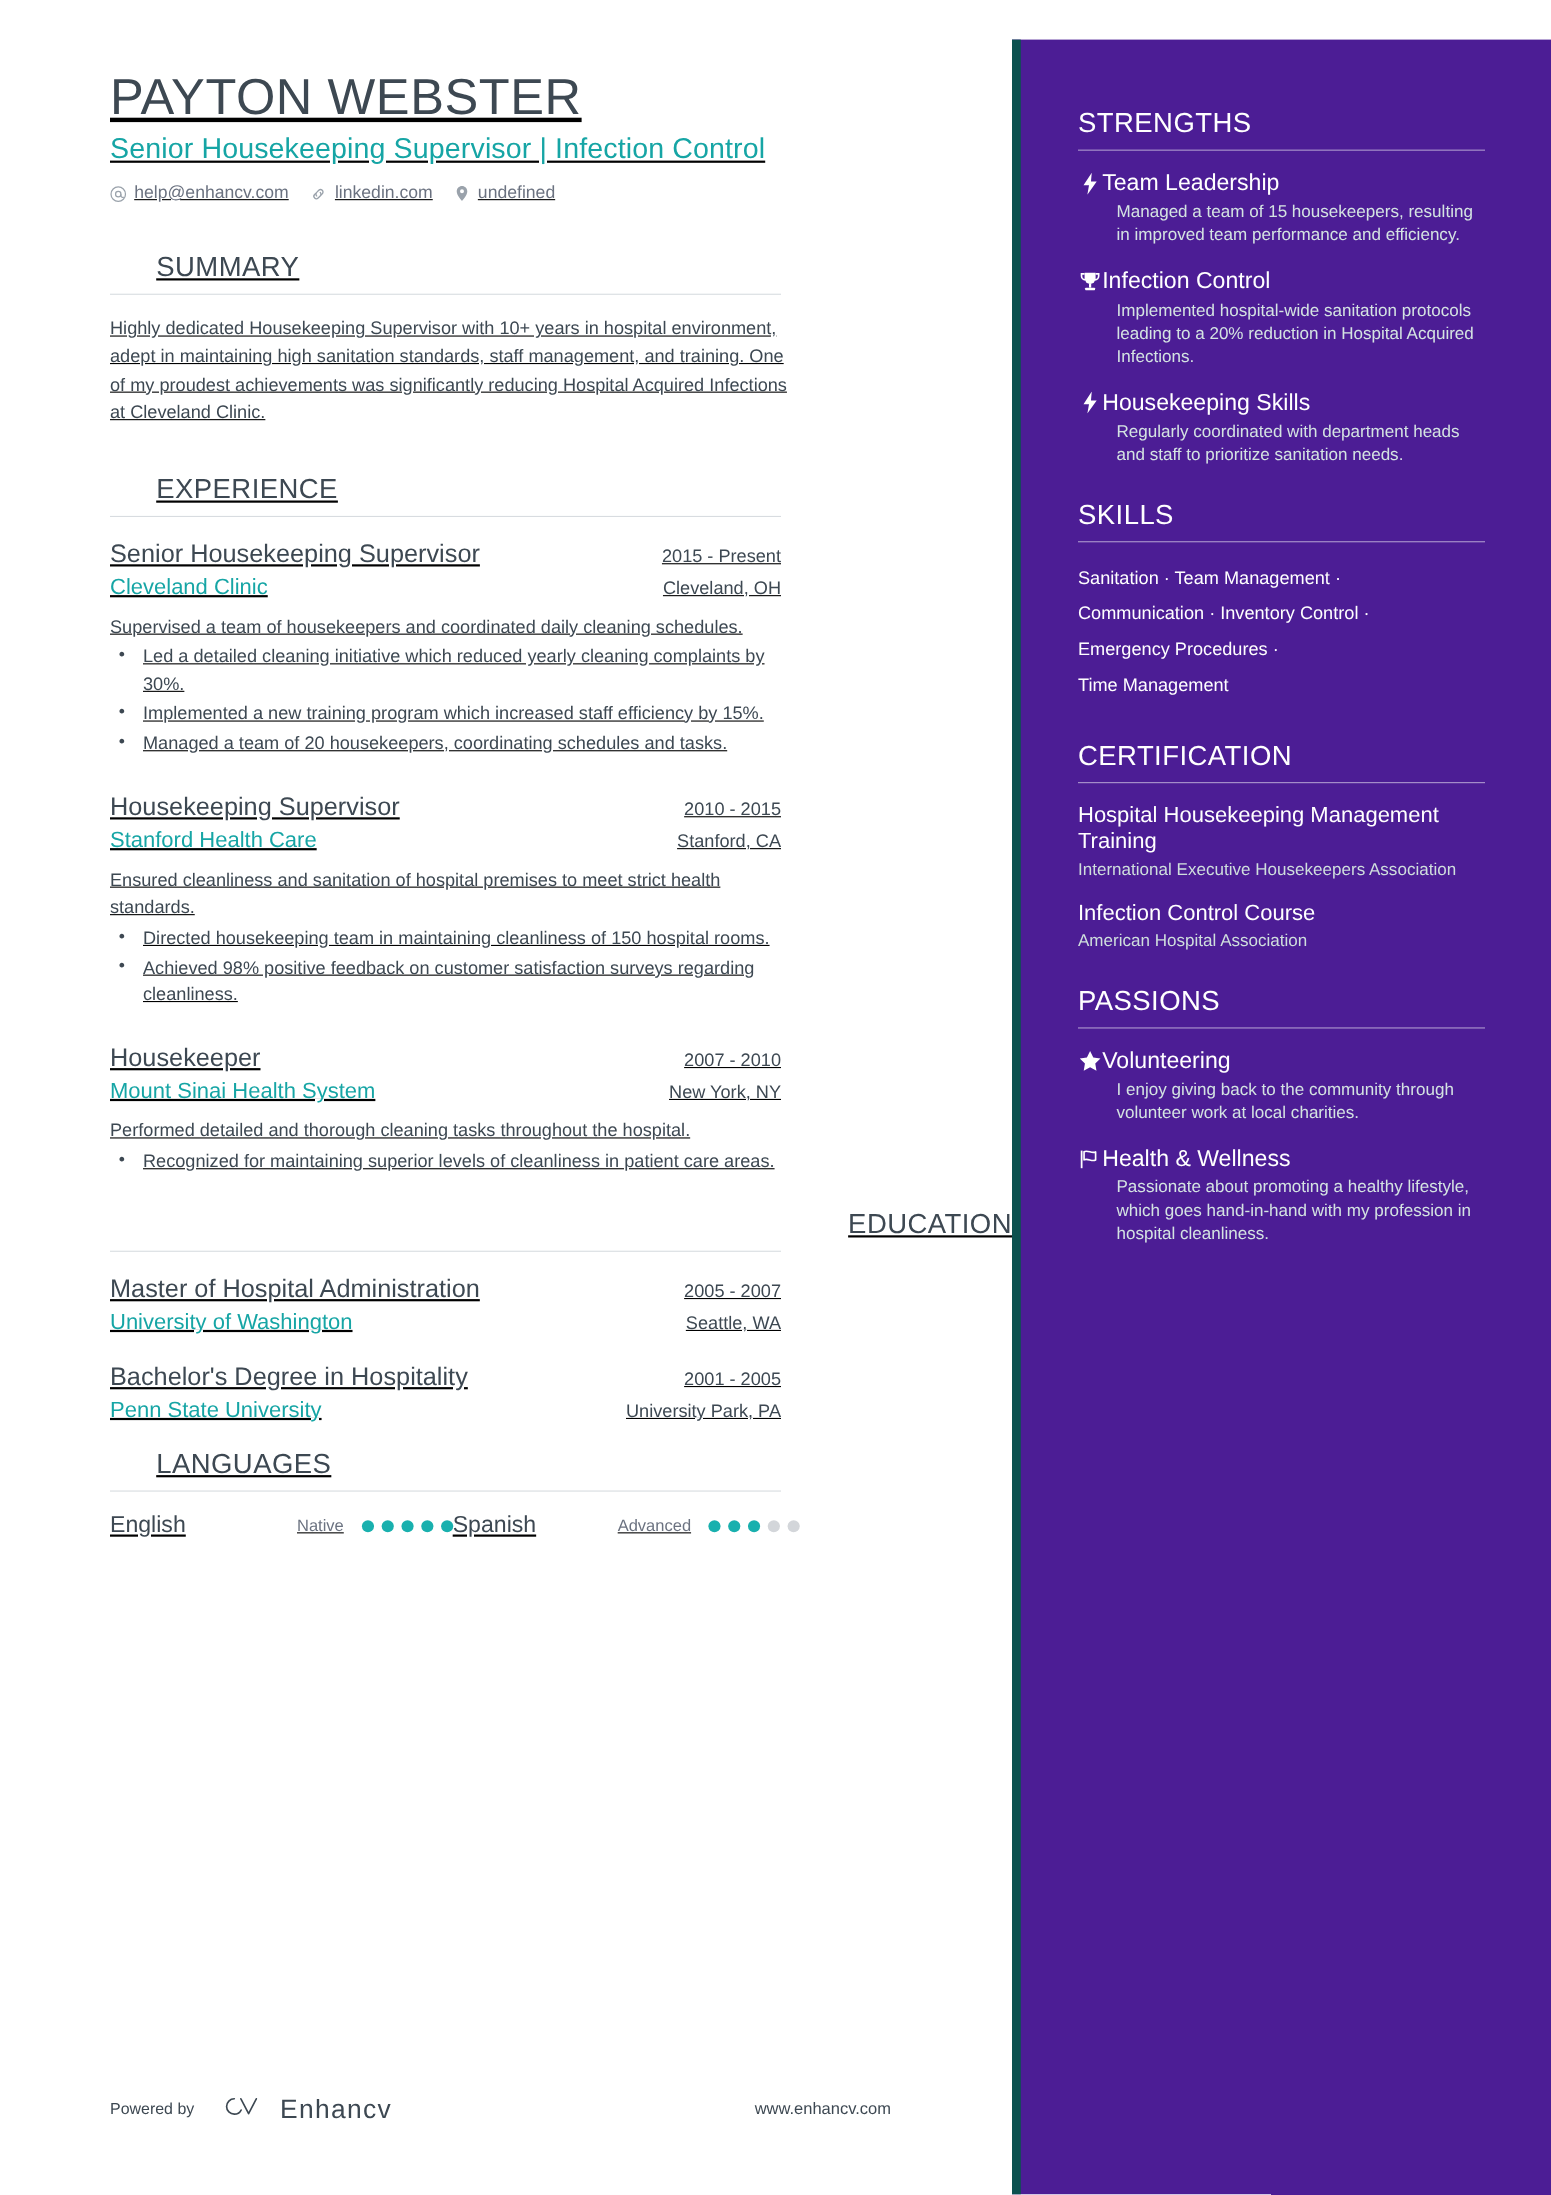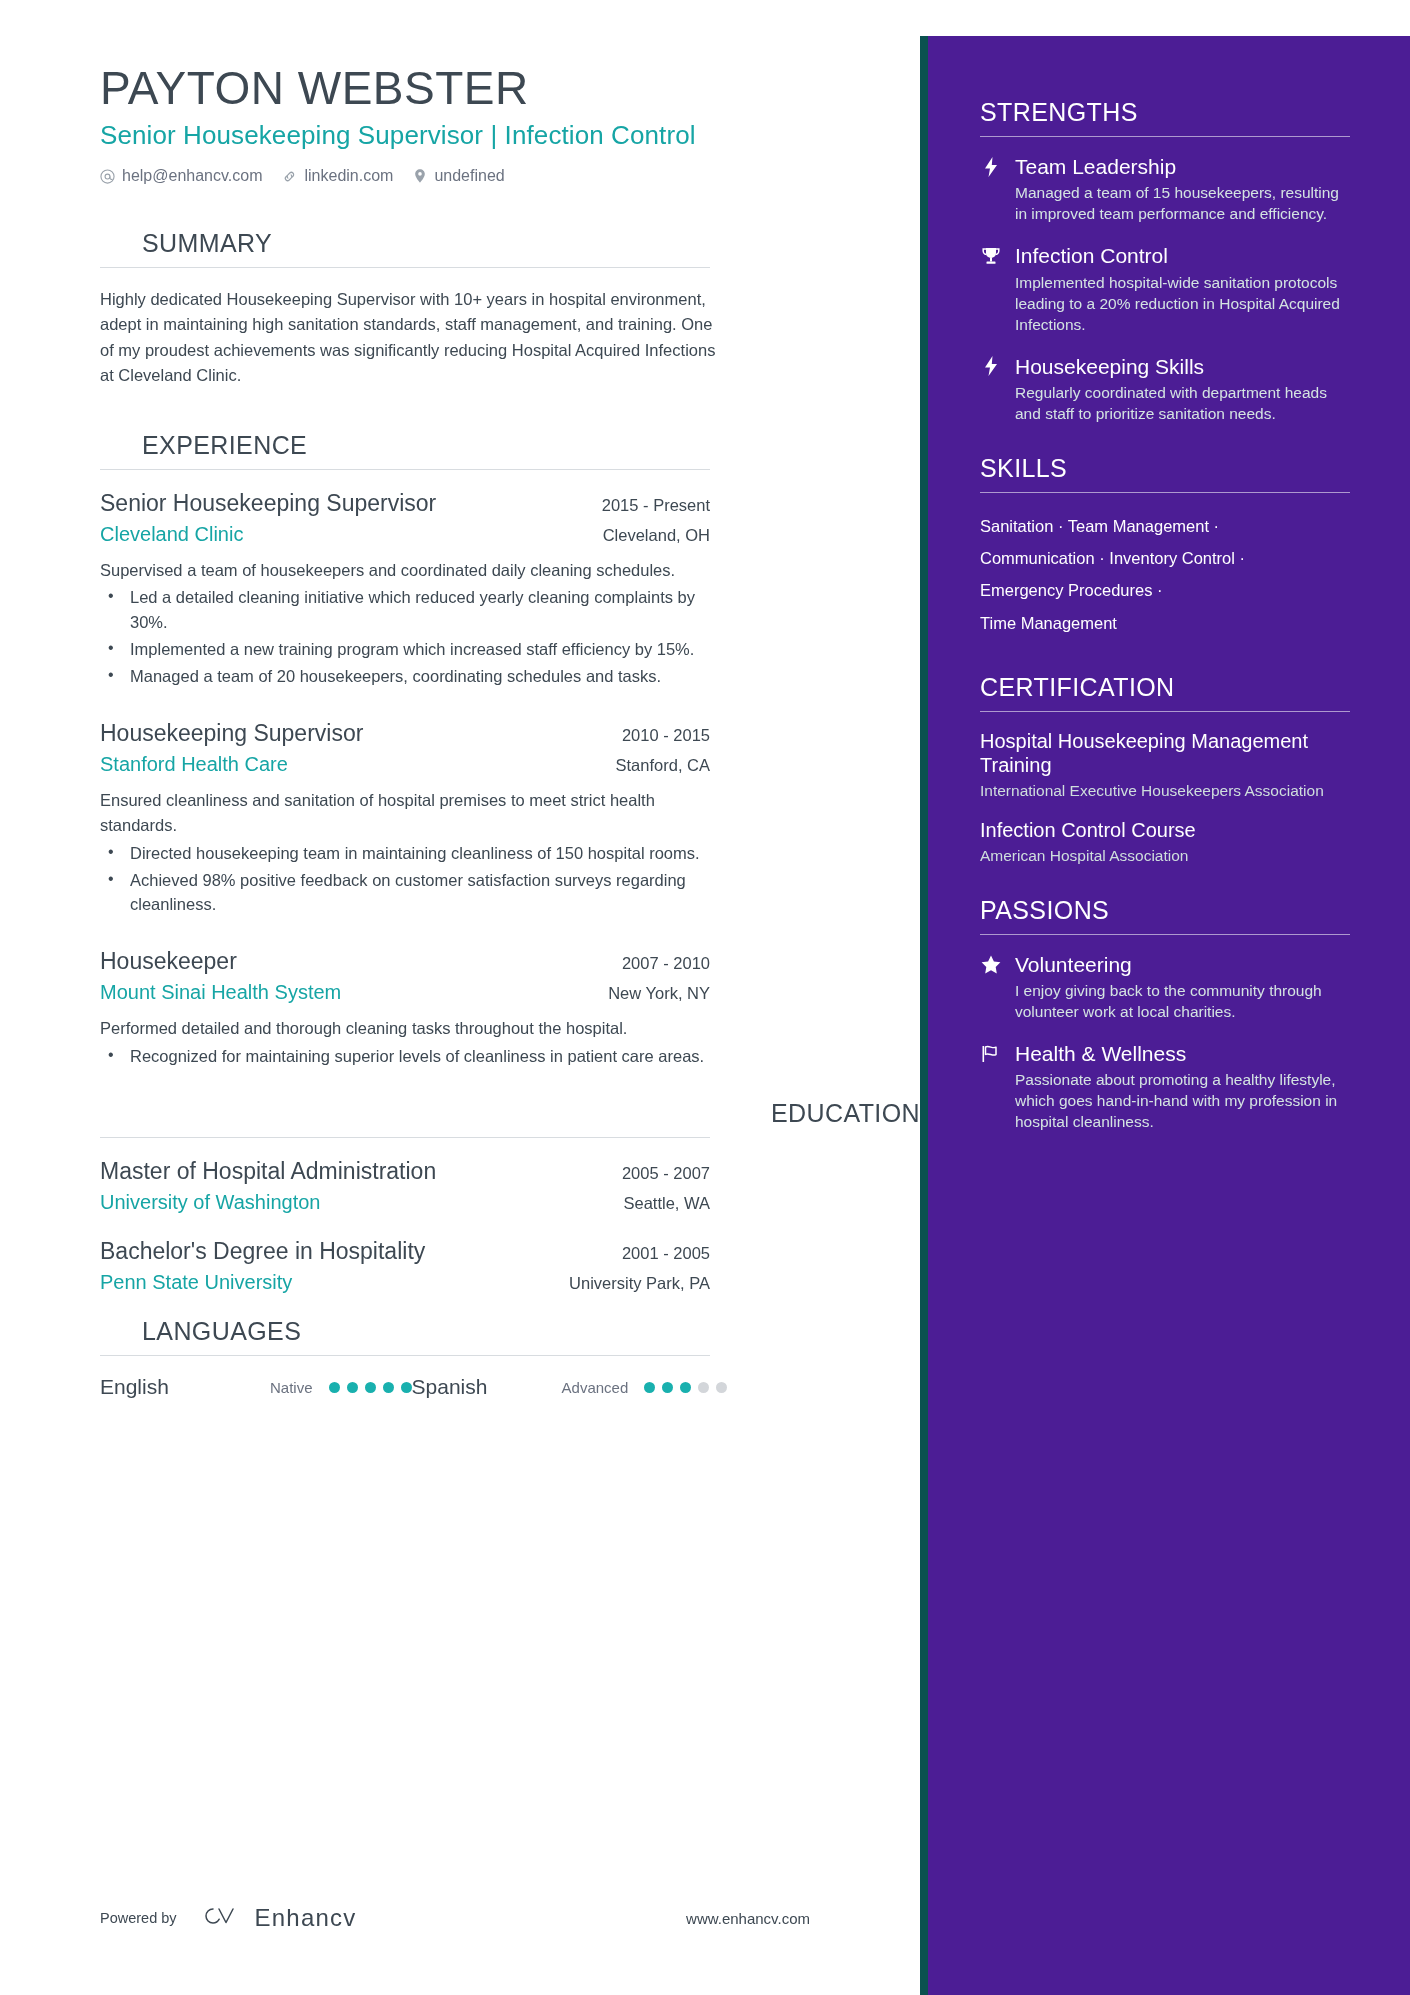--- a/index.html
+++ b/index.html
@@ -16,20 +16,21 @@
     height: 1995px;
     overflow: hidden;
     display: flex;
   }
 
   
   .left-col {
     width: 920px;
     padding: 62px 0 0 100px;
     position: relative;
+    text-decoration: underline;
   }
 
   .name {
     font-size: 46px;
     font-weight: 400;
     letter-spacing: 0.5px;
     color: #3d4852;
     line-height: 1.15;
     margin-bottom: 4px;
   }
@@ -220,21 +221,21 @@
     color: #ffffff;
     padding-bottom: 9px;
   }
   .r-rule {
     height: 1px;
     background: rgba(255,255,255,0.55);
     margin-bottom: 17px;
   }
 
   .str-item { margin-bottom: 19px; }
-  .str-head { display: flex; align-items: center; gap: 13px; }
+  .str-head { display: flex; align-items: center; }
   .str-icon {
     width: 22px;
     display: flex;
     justify-content: center;
     align-items: center;
     flex: none;
   }
   .str-icon svg { display: block; }
   .str-name {
     font-size: 21px;

